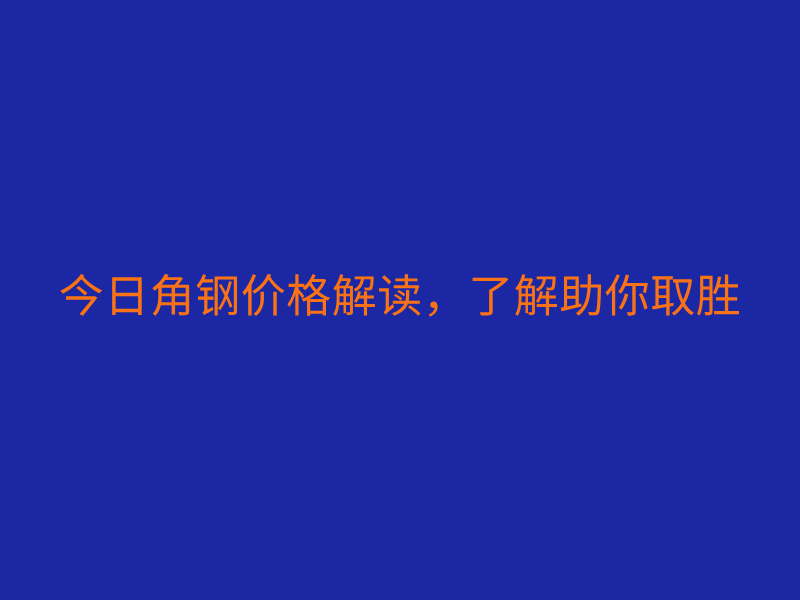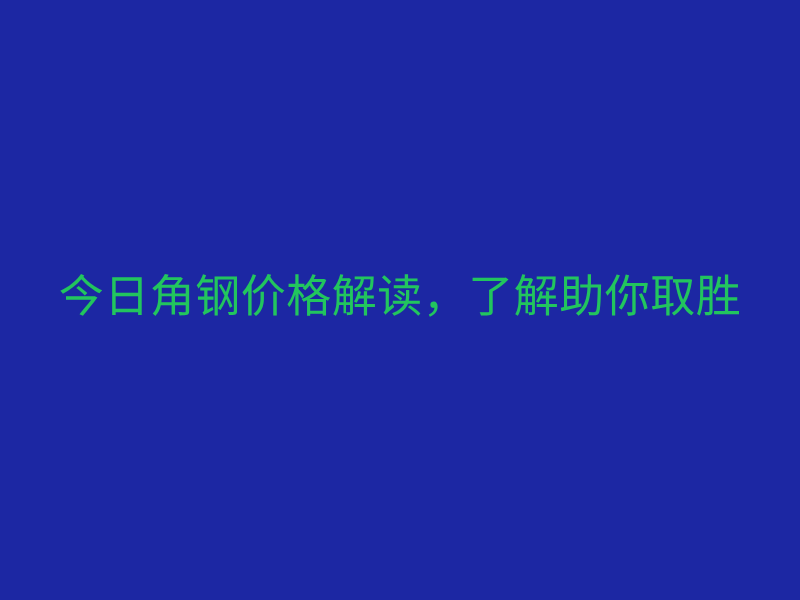--- a/index.html
+++ b/index.html
@@ -48,15 +48,15 @@
     margin: 0;
     padding: 0;
     -webkit-font-smoothing: antialiased;
   }
 </style>
 </head>
 <body>
 
 <div id="banner" style="background-color: rgb(28, 39, 163); width: 800px; height: 600px;">
   <div id="headline-wrap">
-    <h1 id="headline" style="color: #22c55e;">今日角钢价格解读，了解助你取胜</h1>
+    <h1 id="headline" style="color: #f97316;">今日角钢价格解读，了解助你取胜</h1>
   </div>
 </div>
 
 </body></html>

